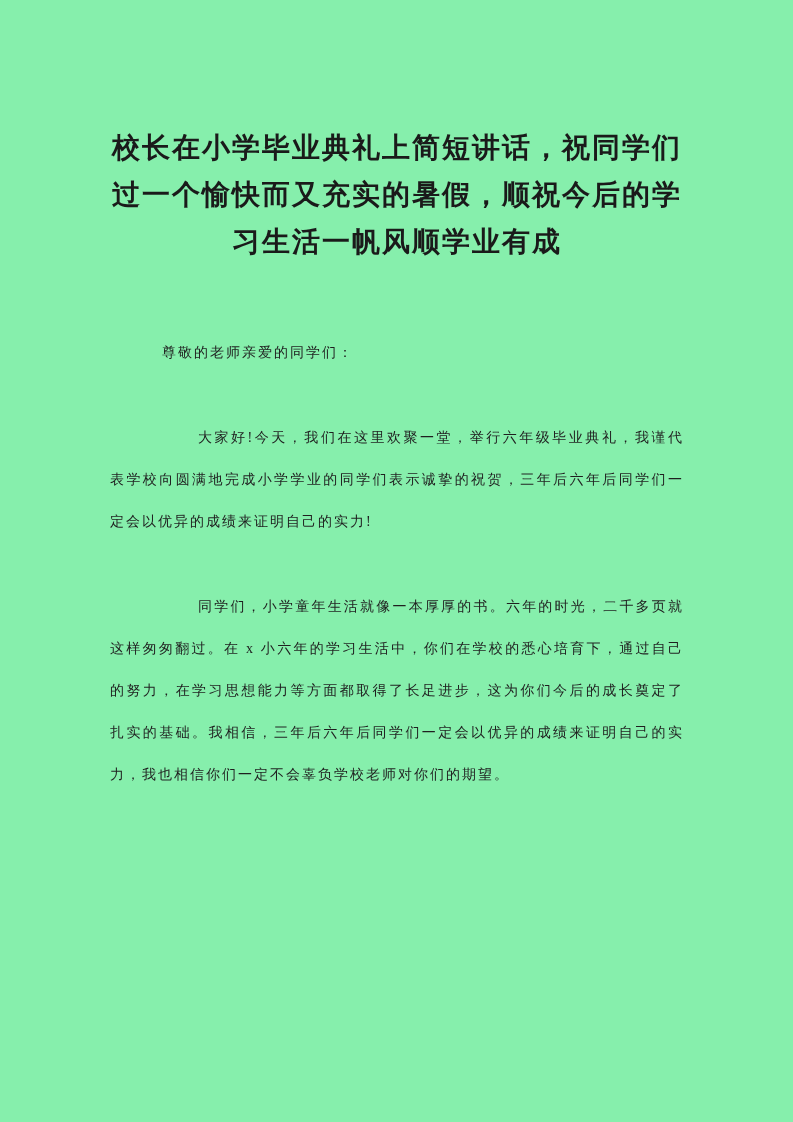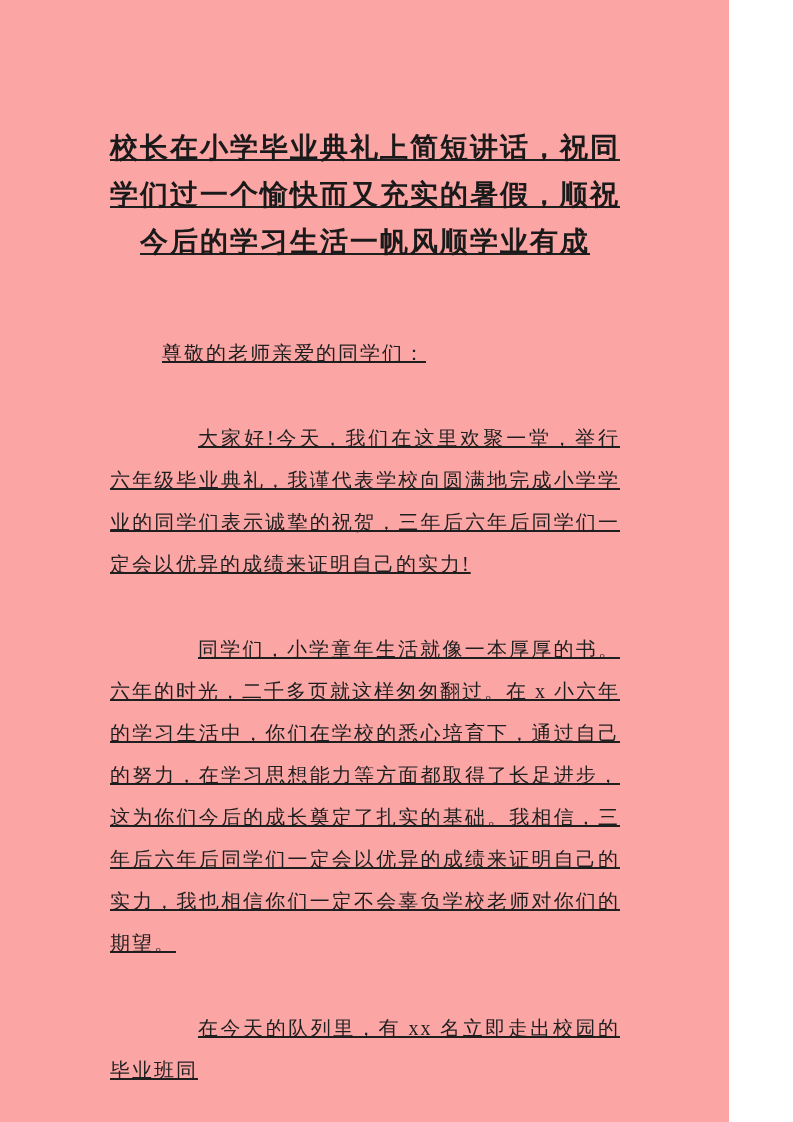--- a/index.html
+++ b/index.html
@@ -7,40 +7,39 @@
     padding: 0;
     background: #ffffff;
   }
   body {
     width: 793px;
     height: 1122px;
     overflow: hidden;
   }
   .page {
     box-sizing: border-box;
-    width: 729px;
+    width: 793px;
     height: 1122px;
     padding: 124px 109px 0 110px;
-    background: #fca5a5;
+    background: #86efac;
     color: #1f1f1f;
     font-family: "Liberation Serif", "DejaVu Serif", serif;
-    text-decoration: underline;
   }
   .doc-title {
     margin: 0 0 67px 0;
     font-size: 28px;
     line-height: 47px;
     font-weight: 700;
     letter-spacing: 2px;
     text-align: center;
     color: #1a1a1a;
   }
   .para {
     margin: 0 0 43px 0;
-    font-size: 20px;
+    font-size: 14px;
     line-height: 42px;
     letter-spacing: 2px;
     text-align: justify;
     color: #1f1f1f;
   }
   .para.greeting {
     text-indent: 52px;
   }
   .para.body-indent {
     text-indent: 88px;
@@ -55,15 +54,14 @@
 <div class="page">
   <h1 class="doc-title">校长在小学毕业典礼上简短讲话，祝同学们过一个愉快而又充实的暑假，顺祝今后的学习生活一帆风顺学业有成</h1>
 
   <div>
     <p class="para greeting">尊敬的老师亲爱的同学们：</p>
 
     <p class="para body-indent">大家好!今天，我们在这里欢聚一堂，举行六年级毕业典礼，我谨代表学校向圆满地完成小学学业的同学们表示诚挚的祝贺，三年后六年后同学们一定会以优异的成绩来证明自己的实力!</p>
 
     <p class="para body-indent">同学们，小学童年生活就像一本厚厚的书。六年的时光，二千多页就这样匆匆翻过。在 x 小六年的学习生活中，你们在学校的悉心培育下，通过自己的努力，在学习思想能力等方面都取得了长足进步，这为你们今后的成长奠定了扎实的基础。我相信，三年后六年后同学们一定会以优异的成绩来证明自己的实力，我也相信你们一定不会辜负学校老师对你们的期望。</p>
 
-    <p class="para body-indent">在今天的队列里，有 xx 名立即走出校园的毕业班同</p>
   </div>
 </div>
 
 </body></html>

